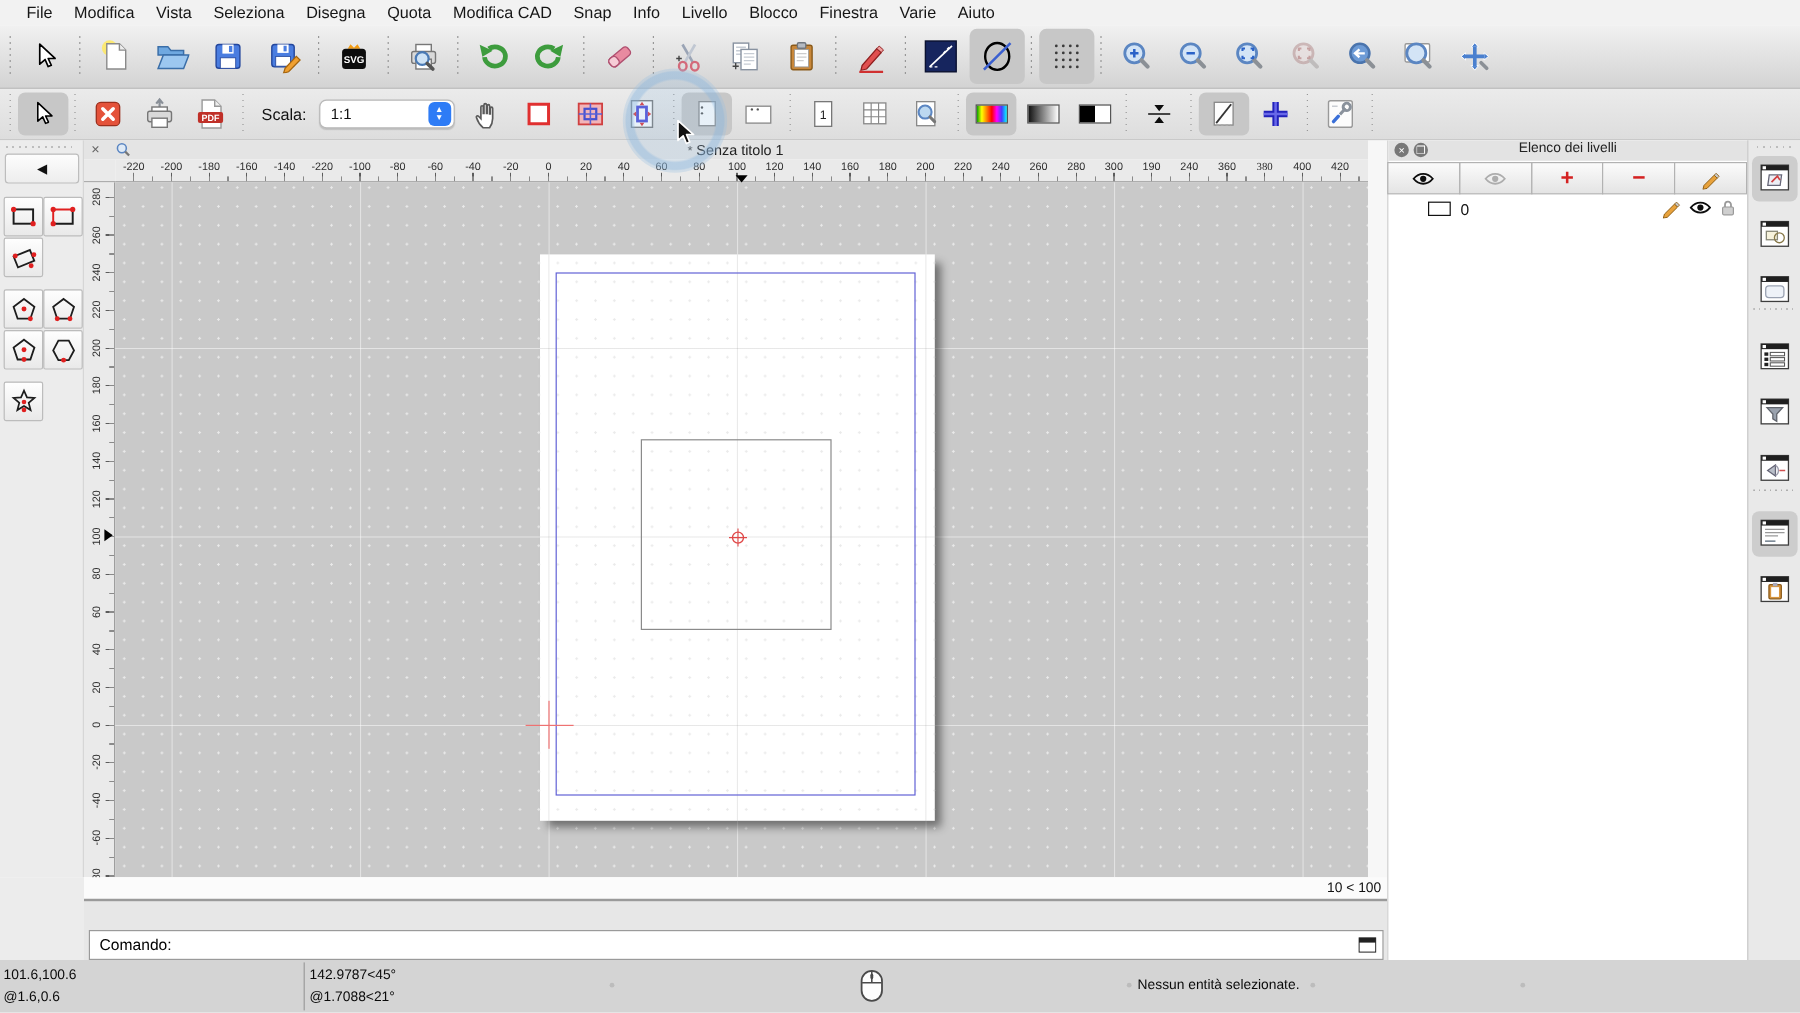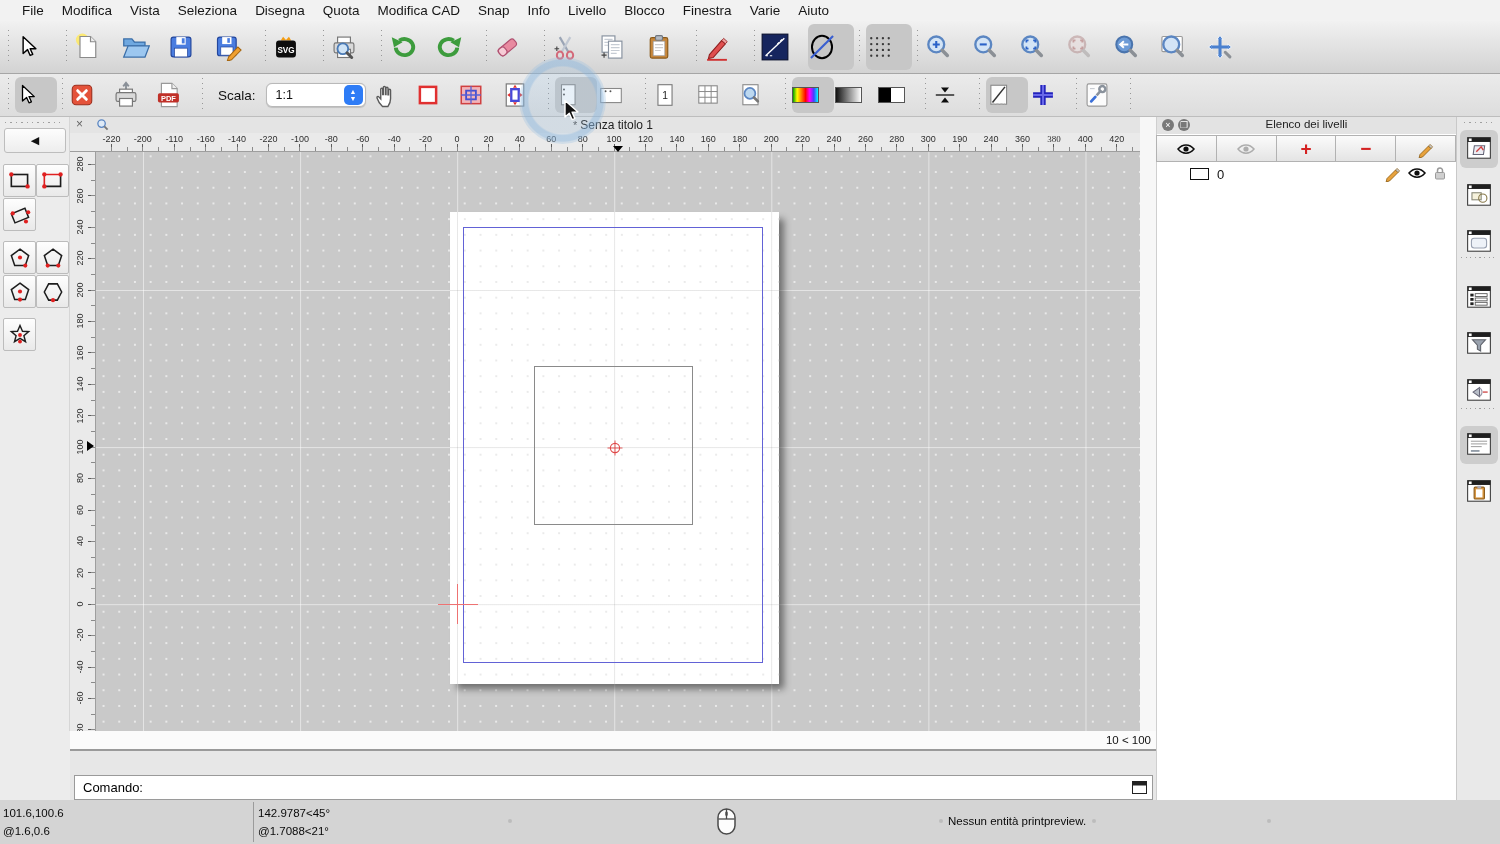--- a/index.html
+++ b/index.html
@@ -11,31 +11,31 @@
     display:flex;align-items:center;padding-left:13px;font-size:13.5px;color:#161616}
   .menubar .mi{padding:0 9px;white-space:nowrap}
 
   
   .tb1{position:absolute;left:0;top:21px;width:1500px;height:53px;
     background:linear-gradient(#f1f1f1,#d3d3d3);border-bottom:1px solid #a6a6a6;
     display:flex;align-items:center;padding-left:3px}
   .tb2{position:absolute;left:0;top:74px;width:1500px;height:43px;
     background:linear-gradient(#ebebeb,#dddddd);border-bottom:1px solid #bdbdbd;
     display:flex;align-items:center;padding-left:3px}
-  .btn{width:46px;height:46px;display:flex;align-items:center;
+  .btn{width:46px;height:46px;display:flex;align-items:center;justify-content:center;
     border-radius:6px;flex:none;margin:0 0.5px}
   .tb2 .btn{width:42px;height:36px}
   .btn.pressed{background:#c7c7c7}
   .btn.disabled{opacity:.55;filter:saturate(.6)}
   .sep{flex:none;width:7px;height:36px;margin:0 2px;
     background:repeating-linear-gradient(to bottom,#979797 0 1.4px,transparent 1.4px 5px);
     background-size:1.4px 34px;background-repeat:no-repeat;background-position:center}
   .scala{display:flex;align-items:center;flex:none;margin:0 6px 0 10px}
   .scala .lbl{font-size:13.5px;margin-right:10px;color:#111}
-  .combo{width:100px;height:24px;background:#fff;border:1px solid #b9b9b9;border-radius:6px;
+  .combo{width:113px;height:24px;background:#fff;border:1px solid #b9b9b9;border-radius:6px;
     display:flex;align-items:center;font-size:12.5px;box-shadow:0 .5px 1px rgba(0,0,0,.15)}
   .combo .val{flex:1;padding-left:9px}
   .combo .step{width:19px;height:20px;margin-right:2px;border-radius:5px;background:#2e7cf6;
     display:flex;flex-direction:column;align-items:center;justify-content:center;color:#fff;font-size:7px;line-height:7px}
 
   
   .ltools{position:absolute;left:0;top:117px;width:70px;height:614px;background:#ececec;border-right:1px solid #d6d6d6}
   .ltools .hndl{position:absolute;left:5px;top:3px;width:56px;height:6px;
     background:repeating-linear-gradient(to right,#9f9f9f 0 1.4px,transparent 1.4px 5.4px);background-size:100% 1.4px;background-repeat:no-repeat;background-position:center}
   .backbtn{position:absolute;left:4px;top:11px;width:62px;height:25px;border:1px solid #bdbdbd;border-radius:3px;
@@ -688,21 +688,21 @@
         <circle cx="6" cy="6" r="4" fill="#dfeaf6" stroke="#5b86c2" stroke-width="1.4"></circle>
         <line x1="9" y1="9" x2="12.5" y2="12.5" stroke="#777" stroke-width="2"></line>
       </svg></span>
   <span class="tabtitle"><span class="star">*</span><span>Senza titolo 1</span></span>
 </div>
 
 <div class="hcorner"></div>
 <div class="hruler" id="hruler">
     <span class="hl" style="left: 15.424px;">-220</span>
     <span class="hl" style="left: 46.84px;">-200</span>
-    <span class="hl" style="left: 78.256px;">-110</span>
+    <span class="hl" style="left: 78.256px;">-180</span>
     <span class="hl" style="left: 109.672px;">-160</span>
     <span class="hl" style="left: 141.088px;">-140</span>
     <span class="hl" style="left: 172.504px;">-220</span>
     <span class="hl" style="left: 203.92px;">-100</span>
     <span class="hl" style="left: 235.336px;">-80</span>
     <span class="hl" style="left: 266.752px;">-60</span>
     <span class="hl" style="left: 298.168px;">-40</span>
     <span class="hl" style="left: 329.584px;">-20</span>
     <span class="hl" style="left: 361px;">0</span>
     <span class="hl" style="left: 392.416px;">20</span>
@@ -941,21 +941,21 @@
   <span class="dot" style="left:508px;top:19px"></span>
   <span class="t" style="left:716px;top:7px">
     <svg width="21" height="29" viewBox="0 0 21 29">
         <rect x="2" y="2" width="17" height="25" rx="8.5" fill="#fdfdfd" stroke="#4a4a4a" stroke-width="1.5"></rect>
         <line x1="10.5" y1="2" x2="10.5" y2="12" stroke="#4a4a4a" stroke-width="1.3"></line>
         <line x1="2.4" y1="12" x2="18.6" y2="12" stroke="#4a4a4a" stroke-width="1.3"></line>
         <rect x="9.3" y="4.5" width="2.4" height="4.5" rx="1.2" fill="#4a4a4a"></rect>
       </svg>
   </span>
   <span class="dot" style="left:939px;top:19px"></span>
-  <span class="t" style="left:948px;top:15px">Nessun entità printpreview.</span>
+  <span class="t" style="left:948px;top:15px">Nessun entità selezionate.</span>
   <span class="dot" style="left:1092px;top:19px"></span>
   <span class="dot" style="left:1267px;top:19px"></span>
 </div>
 
 <div class="clickring"></div>
 <div class="cursor">
   <svg width="22" height="24" viewBox="0 0 22 24">
       <path d="M4 1.5 L4 18 L8.3 14.2 L11 20.6 L13.8 19.4 L11.1 13.1 L17 13.1 Z" fill="#111" stroke="#fff" stroke-width="1.4" stroke-linejoin="round"></path>
     </svg>
 </div>

